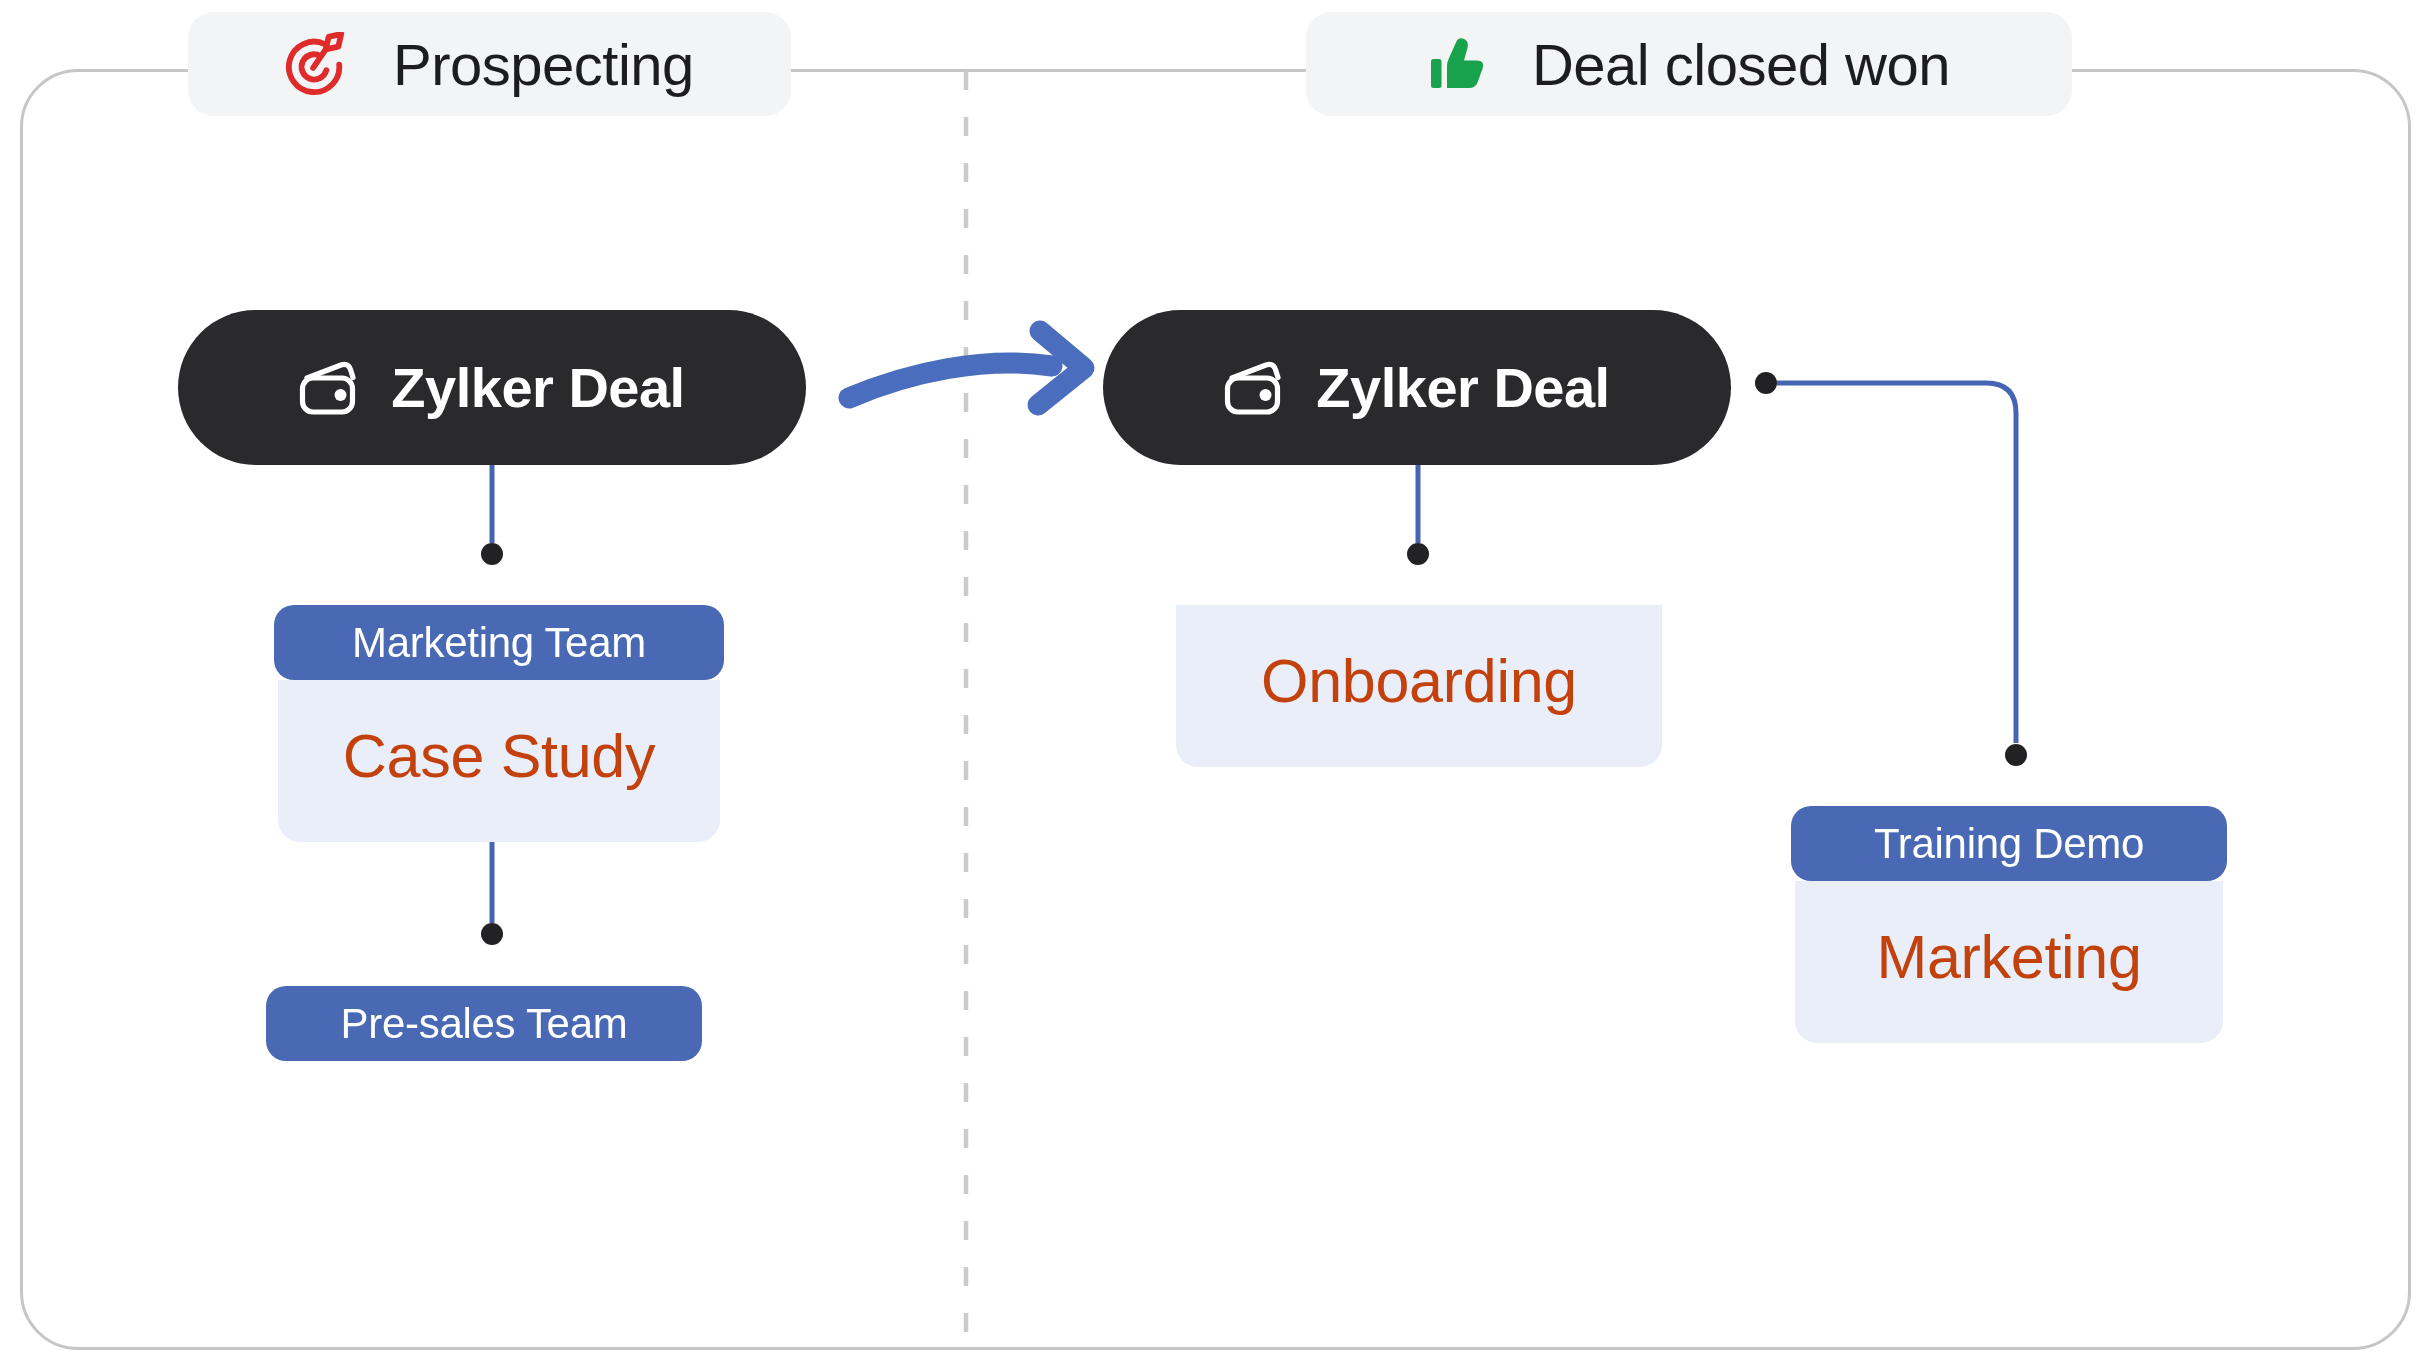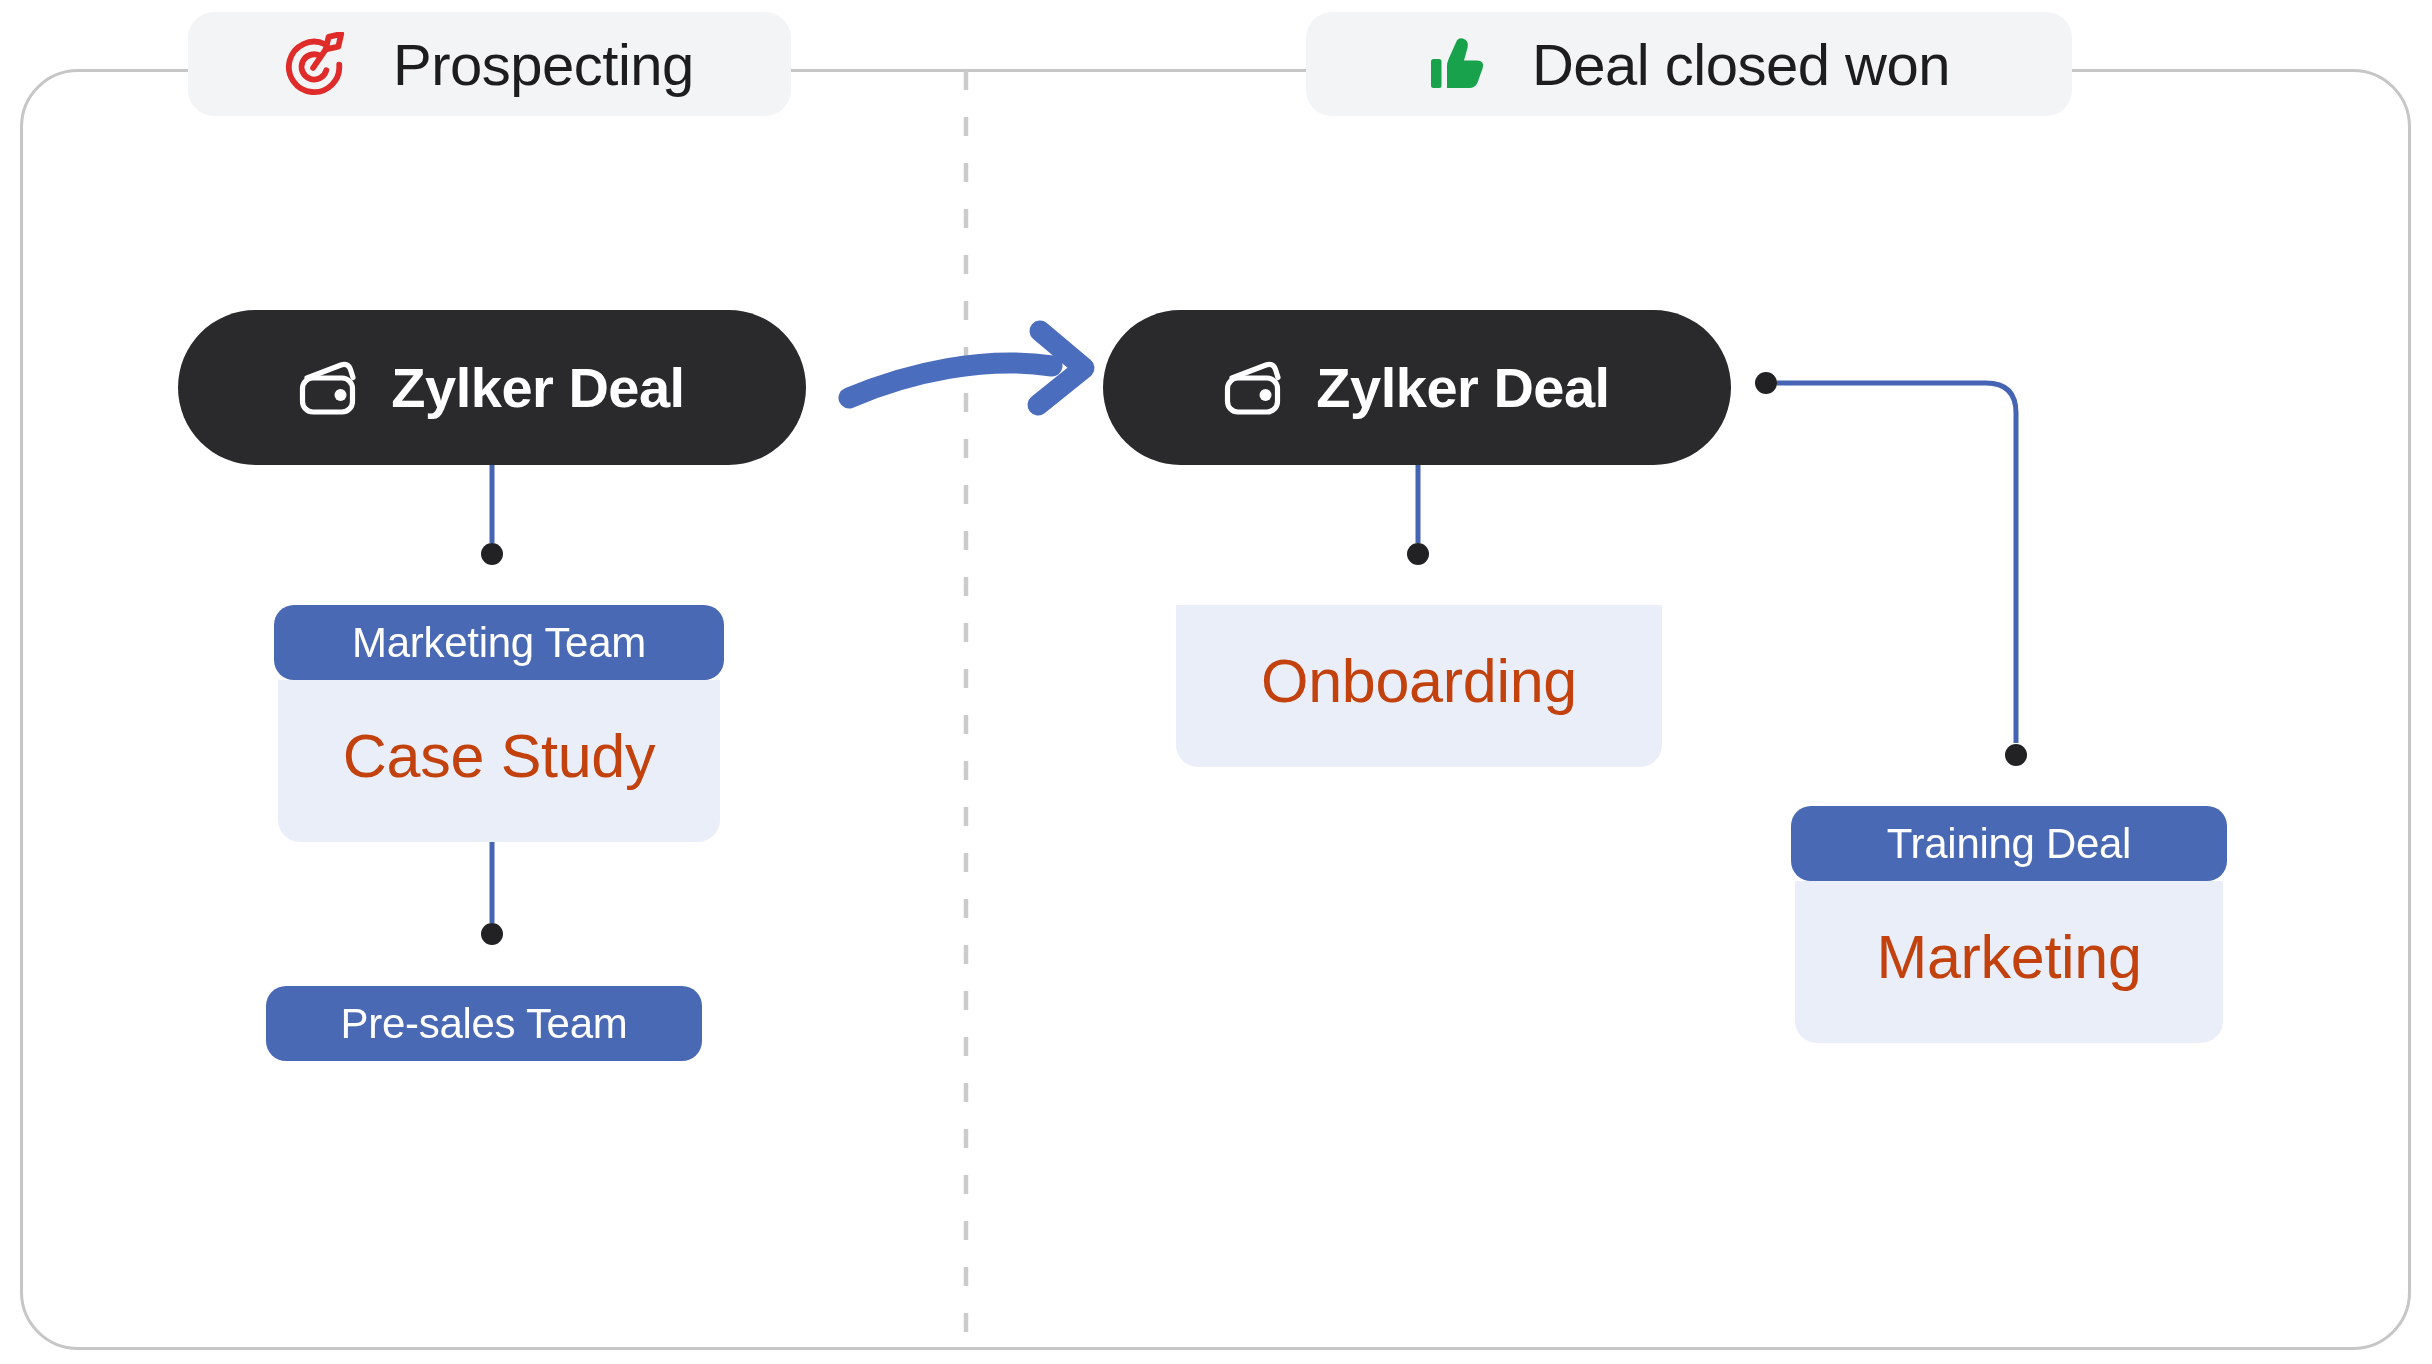--- a/index.html
+++ b/index.html
@@ -130,18 +130,18 @@
 </div>
 
 <div class="task-card" id="card-2">
   <div class="task-body">
     <span>Onboarding</span>
   </div>
 </div>
 
 <div class="task-card" id="card-3">
   <div class="task-header">
-    <span>Training Deal</span>
+    <span>Training Demo</span>
   </div>
   <div class="task-body">
     <span>Marketing</span>
   </div>
 </div>
 
 </body></html>

